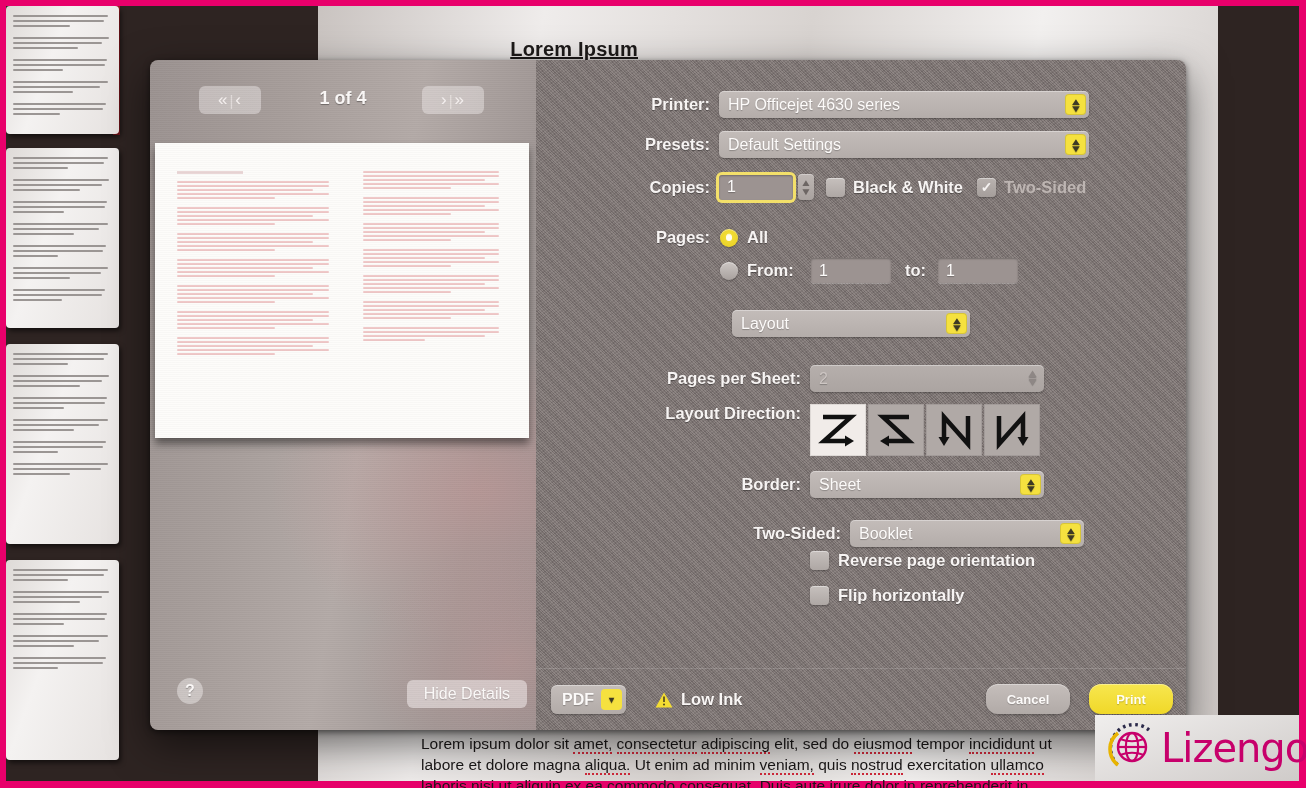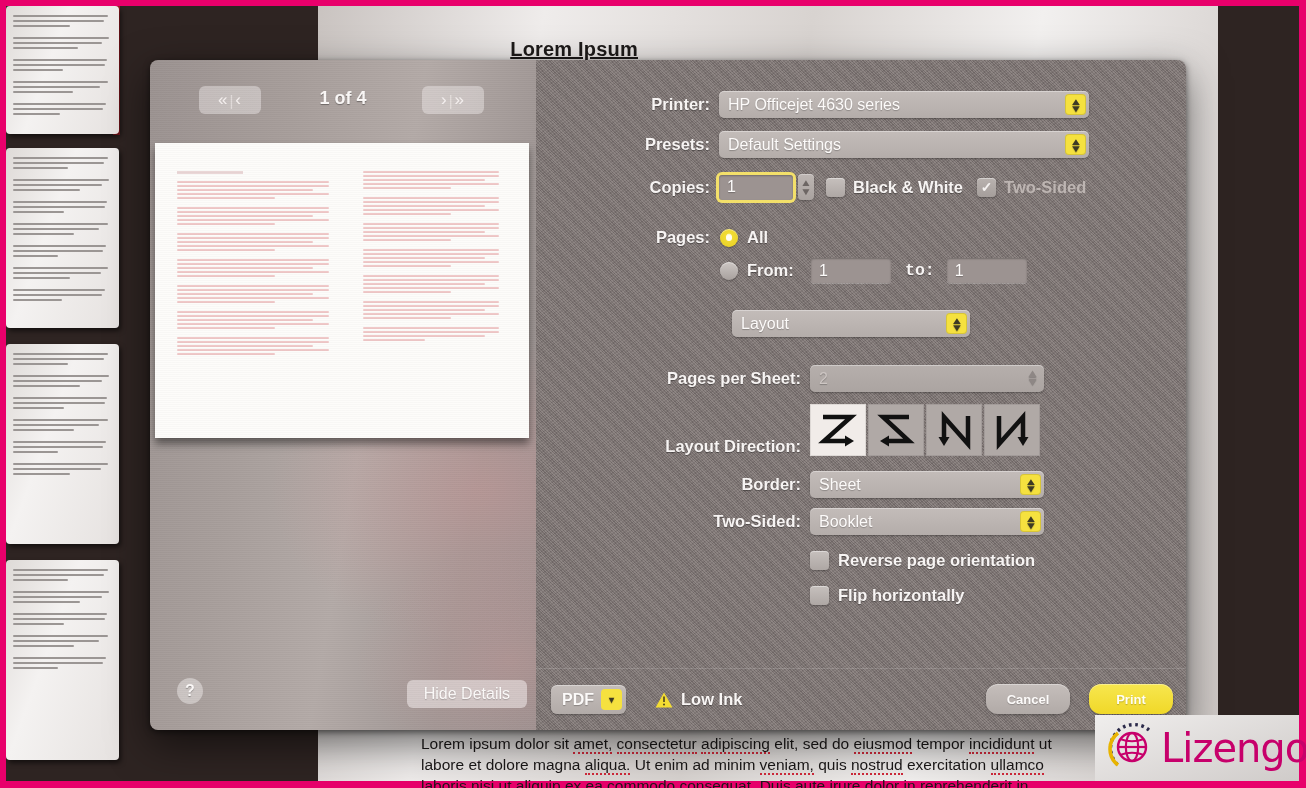--- a/index.html
+++ b/index.html
@@ -633,21 +633,21 @@
           <div class="lbl" style="width:174px;">Pages:</div>
           <div class="radio on" style="margin-left:10px;"></div>
           <div class="lbl" style="margin-left:9px;text-align:left;">All</div>
         </div>
 
         <div class="row" style="left:0;top:198px;width:650px;">
           <div style="width:174px;"></div>
           <div class="radio" style="margin-left:10px;"></div>
           <div class="lbl" style="margin-left:9px;width:64px;text-align:left;">From:</div>
           <div class="tfield" style="width:80px;">1</div>
-          <div class="lbl" style="margin-left:14px;text-align:left;font-family:Liberation Mono, monospace;">to:</div>
+          <div class="lbl" style="margin-left:14px;text-align:left;">to:</div>
           <div class="tfield" style="width:80px;margin-left:12px;">1</div>
         </div>
 
         <div class="row" style="left:0;top:250px;width:650px;">
           <div style="width:196px;"></div>
           <div class="popup" style="width:238px;">
             <span>Layout</span>
             <span class="stepper-yellow">
                 <i>▲</i>
                 <i>▼</i>
@@ -659,21 +659,21 @@
           <div class="lbl" style="width:265px;">Pages per Sheet:</div>
           <div class="popup disabled" style="width:234px;margin-left:9px;">
             <span>2</span>
             <span class="stepper-grey">
                 <i>▲</i>
                 <i>▼</i>
               </span>
           </div>
         </div>
 
-        <div class="row" style="left:0;top:344px;width:650px;align-items:flex-end;">
+        <div class="row" style="left:0;top:344px;width:650px;align-items:flex-start;">
           <div class="lbl" style="width:265px;">Layout Direction:</div>
           <div id="dir-group" style="margin-left:9px;">
             <div class="dirbtn sel">
               <svg width="42" height="40" viewBox="0 0 42 40">
                 <path d="M6 7 H34 L7 31 H32" fill="none" stroke="#111" stroke-width="4.5" stroke-linejoin="miter"></path>
                 <path d="M28 25.5 L37 31 L28 36.5 Z" fill="#111"></path>
               </svg>
             </div>
             <div class="dirbtn">
               <svg width="42" height="40" viewBox="0 0 42 40">
@@ -700,21 +700,21 @@
           <div class="lbl" style="width:265px;">Border:</div>
           <div class="popup" style="width:234px;margin-left:9px;">
             <span>Sheet</span>
             <span class="stepper-yellow">
                 <i>▲</i>
                 <i>▼</i>
               </span>
           </div>
         </div>
 
-        <div class="row" style="left:0;top:448px;width:650px;">
+        <div class="row" style="left:0;top:460px;width:650px;padding-left:40px;">
           <div class="lbl" style="width:265px;">Two-Sided:</div>
           <div class="popup" style="width:234px;margin-left:9px;">
             <span>Booklet</span>
             <span class="stepper-yellow">
                 <i>▲</i>
                 <i>▼</i>
               </span>
           </div>
         </div>
 

